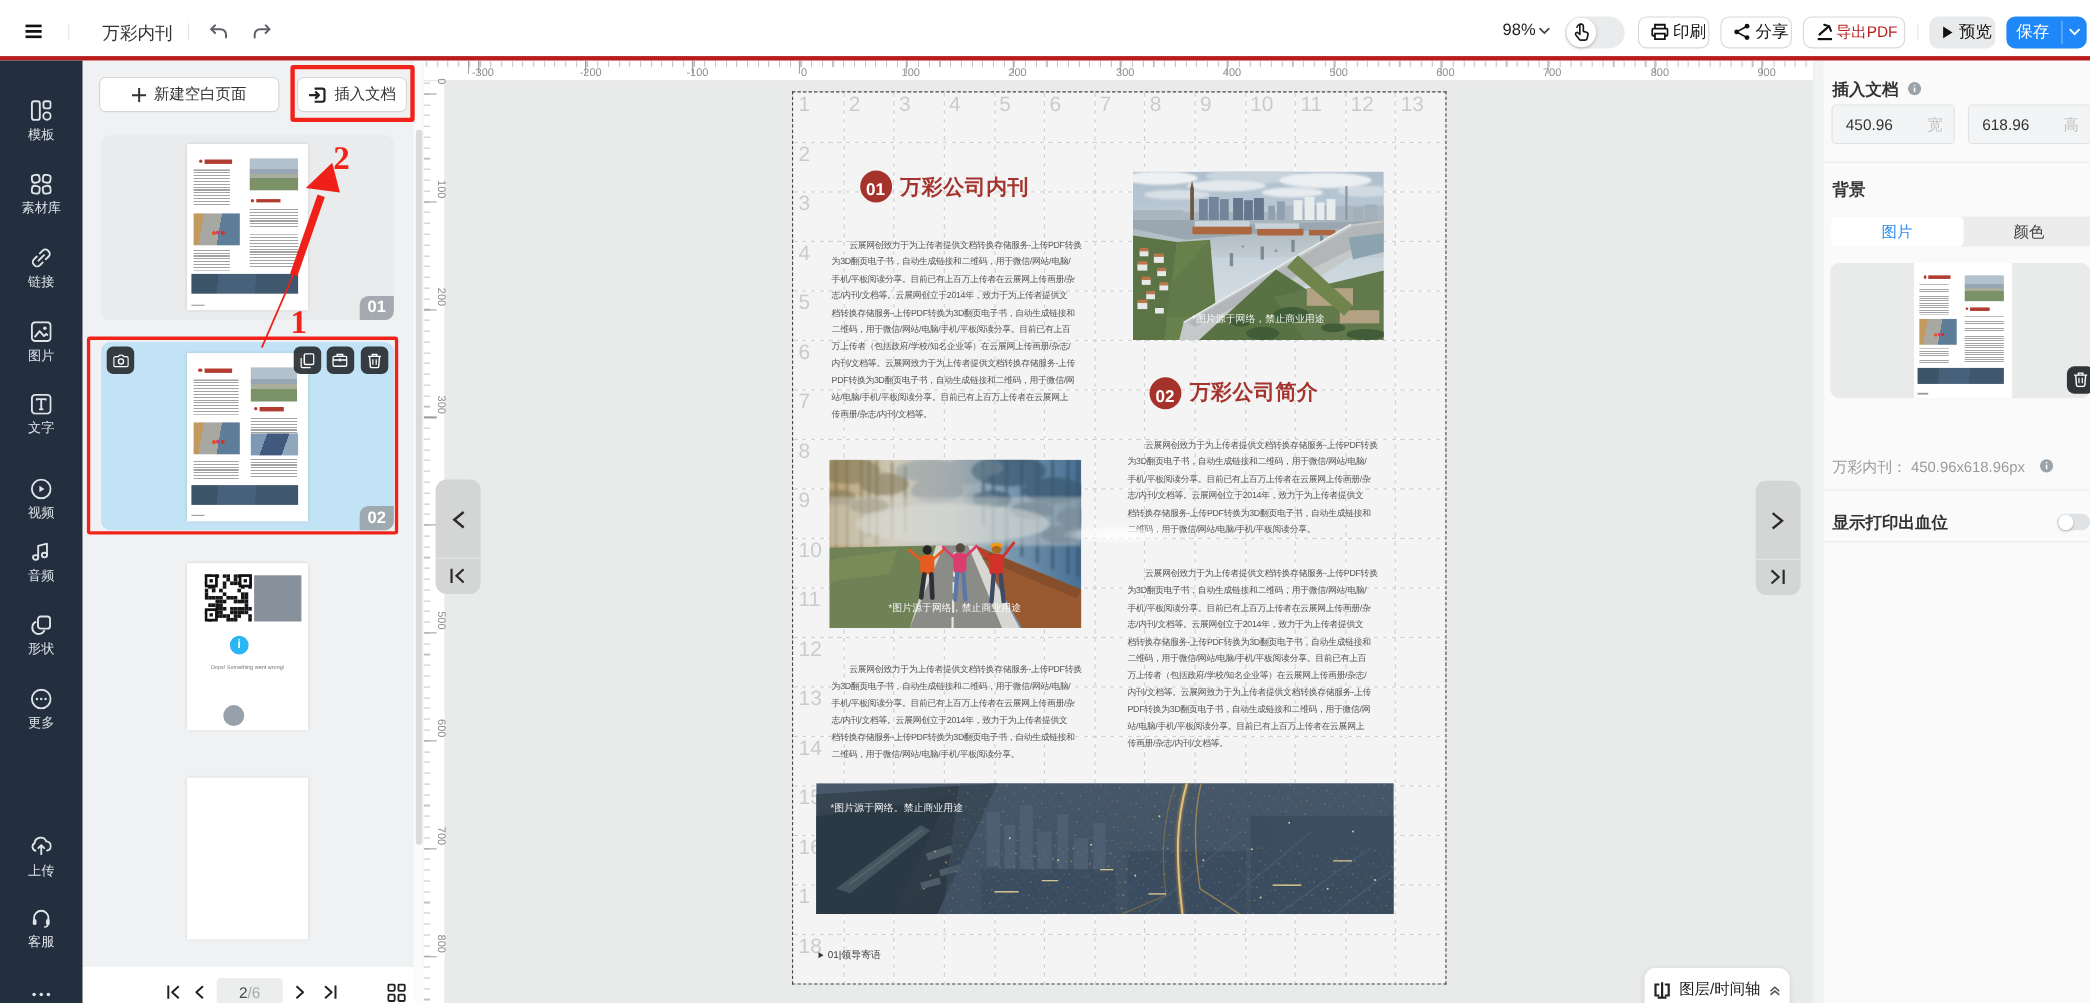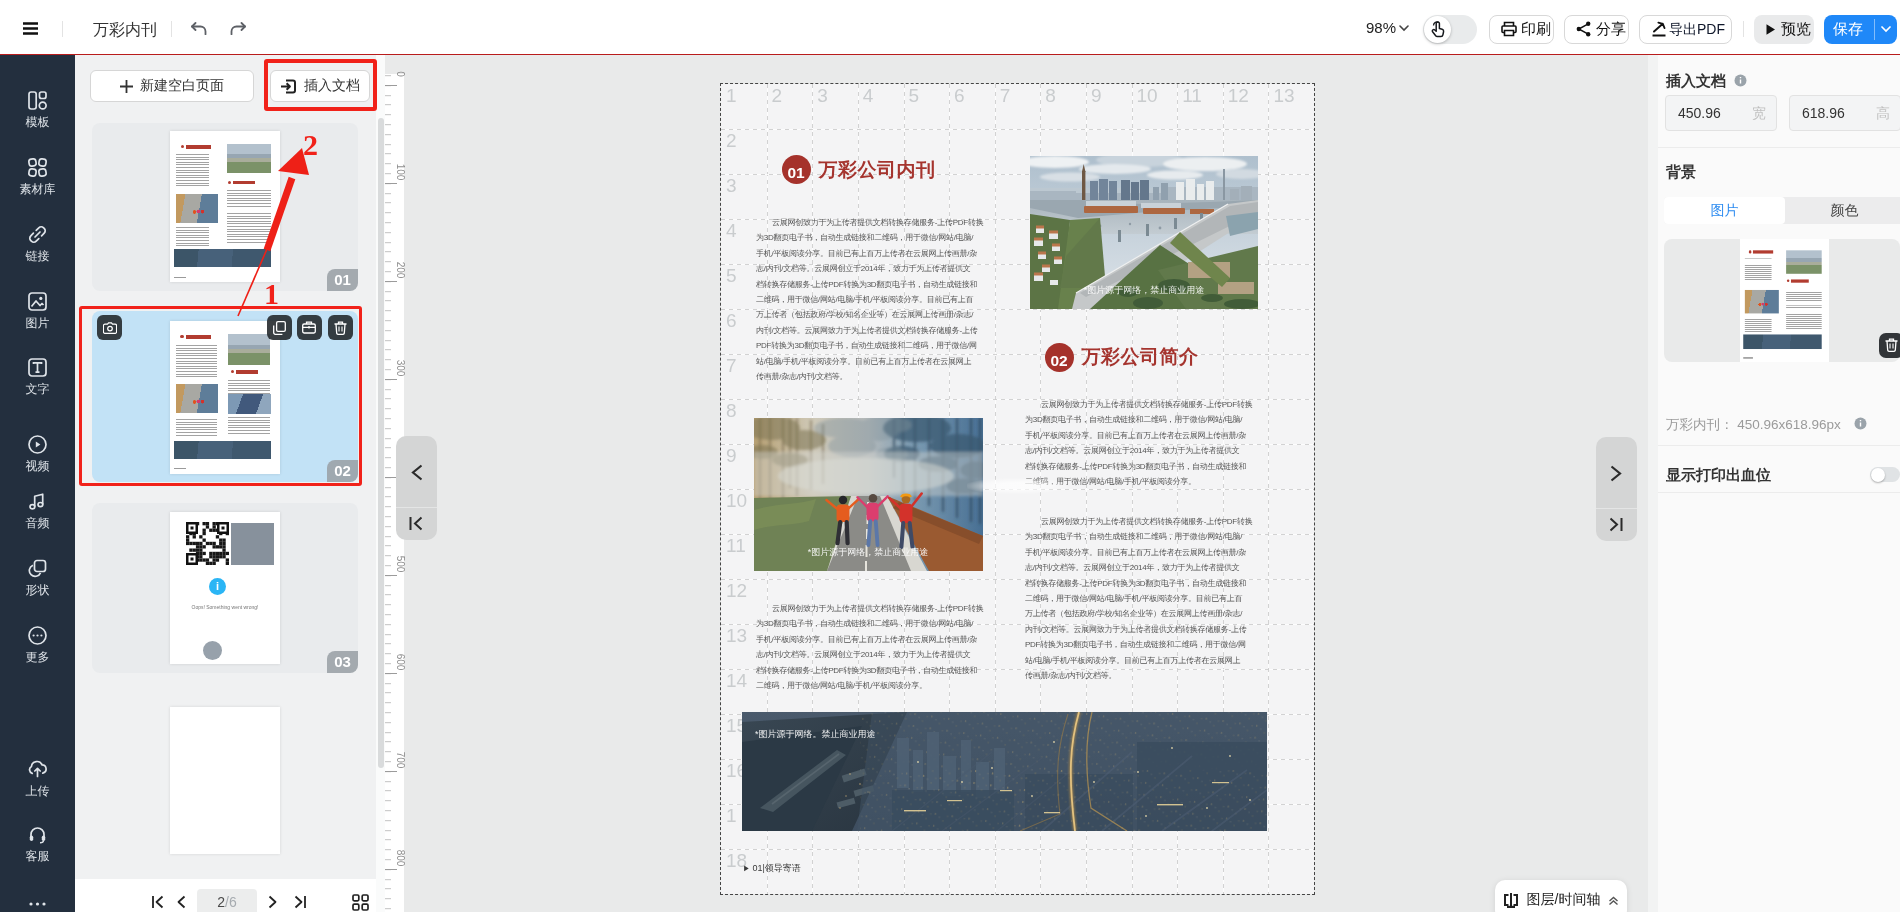--- a/index.html
+++ b/index.html
@@ -1,20 +1,20 @@
 <!DOCTYPE html>
 <html lang="zh"><head>
 <meta charset="utf-8">
 <style>
 *{margin:0;padding:0;box-sizing:border-box;}
 html,body{width:1900px;height:912px;overflow:hidden;font-family:"Liberation Sans",sans-serif;}
 body{position:relative;background:#fff;}
 .abs{position:absolute;}
 
-#topbar{position:absolute;left:0;top:0;width:1900px;height:55px;background:#fff;border-bottom:1px solid #b91c1c;z-index:30;}
+#topbar{position:absolute;left:0;top:0;width:1900px;height:55px;background:#fff;border-bottom:4px solid #b91c1c;z-index:30;}
 #topbar .vdiv{position:absolute;top:21px;width:1px;height:16px;background:#e3e3e3;}
 #doctitle{position:absolute;left:93px;top:20px;font-size:16px;color:#333;}
 
 #sidebar{position:absolute;left:0;top:55px;width:75px;height:857px;background:#232f3e;z-index:31;}
 .sideitem{position:absolute;left:0;width:75px;text-align:center;color:#dde2e7;}
 .sideitem svg{display:block;margin:0 auto;}
 .sideitem .lbl{font-size:12px;margin-top:4px;letter-spacing:0;}
 
 #panel{position:absolute;left:75px;top:55px;width:310px;height:857px;background:#f0f1f2;z-index:20;}
 .pbtn{position:absolute;top:15px;height:32px;background:#fff;border:1px solid #d6d6d6;border-radius:6px;font-size:14px;color:#333;display:flex;align-items:center;justify-content:center;gap:7px;}
@@ -93,21 +93,21 @@
       <circle cx="2.8" cy="8" r="2.2" fill="#111"></circle>
       <circle cx="12.2" cy="13.2" r="2.2" fill="#111"></circle>
       <path d="M12.2 2.8 2.8 8l9.4 5.2" stroke="#111" stroke-width="1.5" fill="none"></path>
     </svg>
   <div class="abs" style="left:1596px;top:20px;font-size:15px;color:#111;">分享</div>
   <div class="abs" style="left:1639px;top:15px;width:93px;height:29px;border:1px solid #d8d8d8;border-radius:8px;"></div>
   <svg class="abs" style="left:1651px;top:21px" width="16" height="16" viewBox="0 0 16 16">
       <path d="M1.5 14.5h13" stroke="#111" stroke-width="2"></path>
       <path d="M3 10.5 11.5 3M11.8 2.8l1.7 4.2M11.8 2.8 7.4 1.6" fill="none" stroke="#111" stroke-width="1.9" stroke-linecap="round"></path>
     </svg>
-  <div class="abs" style="left:1669px;top:21px;font-size:14px;color:#0f172a;">导出PDF</div>
+  <div class="abs" style="left:1669px;top:21px;font-size:14px;color:#b91c1c;">导出PDF</div>
   <div class="vdiv" style="left:1743px"></div>
   <div class="abs" style="left:1754px;top:15px;width:60px;height:29px;background:#e9eaeb;border-radius:8px;"></div>
   <svg class="abs" style="left:1765px;top:23px" width="11" height="13" viewBox="0 0 11 13">
       <path d="M1.5 1.2 10 6.5 1.5 11.8z" fill="#111"></path>
     </svg>
   <div class="abs" style="left:1781px;top:20px;font-size:15px;color:#111;">预览</div>
   <div class="abs" style="left:1824px;top:15px;width:73px;height:29px;background:#1f88f8;border-radius:8px;"></div>
   <div class="abs" style="left:1833px;top:20px;font-size:15px;color:#fff;">保存</div>
   <div class="abs" style="left:1874px;top:19px;width:1px;height:21px;background:rgba(255,255,255,.45);"></div>
   <svg class="abs" style="left:1881px;top:26px" width="10" height="7" viewBox="0 0 10 7">
@@ -280,23 +280,20 @@
       </svg>
     </div>
   <div class="tbtn" style="left:252.5px;top:260px;">
       <svg width="13" height="14" viewBox="0 0 13 14">
         <path d="M.5 3h12M4.5 3V1.2h4V3" fill="none" stroke="#fff" stroke-width="1.3"></path>
         <path d="M2 3l.7 9.2a1.3 1.3 0 0 0 1.3 1.1h5a1.3 1.3 0 0 0 1.3-1.1L11 3" fill="none" stroke="#fff" stroke-width="1.3"></path>
         <path d="M5 5.5v5M8 5.5v5" stroke="#fff" stroke-width="1.1"></path>
       </svg>
     </div>
 
-  <div class="card" style="top:448px;height:170px;">
-    <div class="num">03</div>
-  </div>
   <div class="minipage" style="left:95px;top:457px;width:110px;height:152px;">
     <svg class="abs" style="left:16px;top:10px" width="43" height="44" viewBox="0 0 43 44">
         <rect width="43" height="44" fill="#fff"></rect>
         <g fill="#161616">
           <rect x="0.0" y="0.0" width="3.3" height="3.3"></rect>
           <rect x="3.3" y="0.0" width="3.3" height="3.3"></rect>
           <rect x="9.9" y="0.0" width="3.3" height="3.3"></rect>
           <rect x="16.5" y="0.0" width="3.3" height="3.3"></rect>
           <rect x="19.8" y="0.0" width="3.3" height="3.3"></rect>
           <rect x="26.5" y="0.0" width="3.3" height="3.3"></rect>
@@ -443,20 +440,38 @@
 <div class="redbox" style="left:79px;top:306px;width:283px;height:180px;border-width:3.5px;"></div>
 <svg class="abs" style="left:220px;top:140px;z-index:41" width="110" height="185" viewBox="0 0 110 185">
     <path d="M18 176 50 102" stroke="#ee2017" stroke-width="1.6" fill="none"></path>
     <path d="M47 110 72 38" stroke="#ee2017" stroke-width="7" fill="none"></path>
     <path d="M82 8 89 35 58 31z" fill="#ee2017"></path>
   </svg>
 <div class="rednum" style="left:303px;top:128px;">2</div>
 <div class="rednum" style="left:264px;top:277px;">1</div>
 
 <div id="canvas">
+<div id="hruler">
+<div class="abs" style="left:0;top:0;width:1273px;height:6px;background:repeating-linear-gradient(to right,#c2c2c2 0 1px,transparent 1px 9.72px);background-position:2.5px 0;"></div>
+<div class="abs" style="left:0;top:0;width:1273px;height:12px;background:repeating-linear-gradient(to right,#9b9b9b 0 1px,transparent 1px 97.2px);background-position:49.6px 0;"></div>
+<div class="rlab" style="left:34px;top:6px;width:40px;text-align:center;">-300</div>
+<div class="rlab" style="left:132px;top:6px;width:40px;text-align:center;">-200</div>
+<div class="rlab" style="left:229px;top:6px;width:40px;text-align:center;">-100</div>
+<div class="rlab" style="left:326px;top:6px;width:40px;text-align:center;">0</div>
+<div class="rlab" style="left:423px;top:6px;width:40px;text-align:center;">100</div>
+<div class="rlab" style="left:520px;top:6px;width:40px;text-align:center;">200</div>
+<div class="rlab" style="left:618px;top:6px;width:40px;text-align:center;">300</div>
+<div class="rlab" style="left:715px;top:6px;width:40px;text-align:center;">400</div>
+<div class="rlab" style="left:812px;top:6px;width:40px;text-align:center;">500</div>
+<div class="rlab" style="left:909px;top:6px;width:40px;text-align:center;">600</div>
+<div class="rlab" style="left:1006px;top:6px;width:40px;text-align:center;">700</div>
+<div class="rlab" style="left:1104px;top:6px;width:40px;text-align:center;">800</div>
+<div class="rlab" style="left:1201px;top:6px;width:40px;text-align:center;">900</div>
+<div class="abs" style="left:0;top:18px;width:1273px;height:1px;background:#e0e0e0;"></div>
+</div>
 <div id="vruler">
 <div class="abs" style="left:0;top:0;width:6px;height:838px;background:repeating-linear-gradient(to bottom,#c2c2c2 0 1px,transparent 1px 9.8px);background-position:0 1.2px;"></div>
 <div class="abs" style="left:0;top:0;width:12px;height:838px;background:repeating-linear-gradient(to bottom,#9b9b9b 0 1px,transparent 1px 98px);background-position:0 11px;"></div>
 <div class="rlab" style="left:-6px;top:-7px;width:40px;height:14px;text-align:center;transform:rotate(90deg);transform-origin:center;">0</div>
 <div class="rlab" style="left:-6px;top:91px;width:40px;height:14px;text-align:center;transform:rotate(90deg);transform-origin:center;">100</div>
 <div class="rlab" style="left:-6px;top:189px;width:40px;height:14px;text-align:center;transform:rotate(90deg);transform-origin:center;">200</div>
 <div class="rlab" style="left:-6px;top:287px;width:40px;height:14px;text-align:center;transform:rotate(90deg);transform-origin:center;">300</div>
 <div class="rlab" style="left:-6px;top:385px;width:40px;height:14px;text-align:center;transform:rotate(90deg);transform-origin:center;">400</div>
 <div class="rlab" style="left:-6px;top:483px;width:40px;height:14px;text-align:center;transform:rotate(90deg);transform-origin:center;">500</div>
 <div class="rlab" style="left:-6px;top:581px;width:40px;height:14px;text-align:center;transform:rotate(90deg);transform-origin:center;">600</div>

